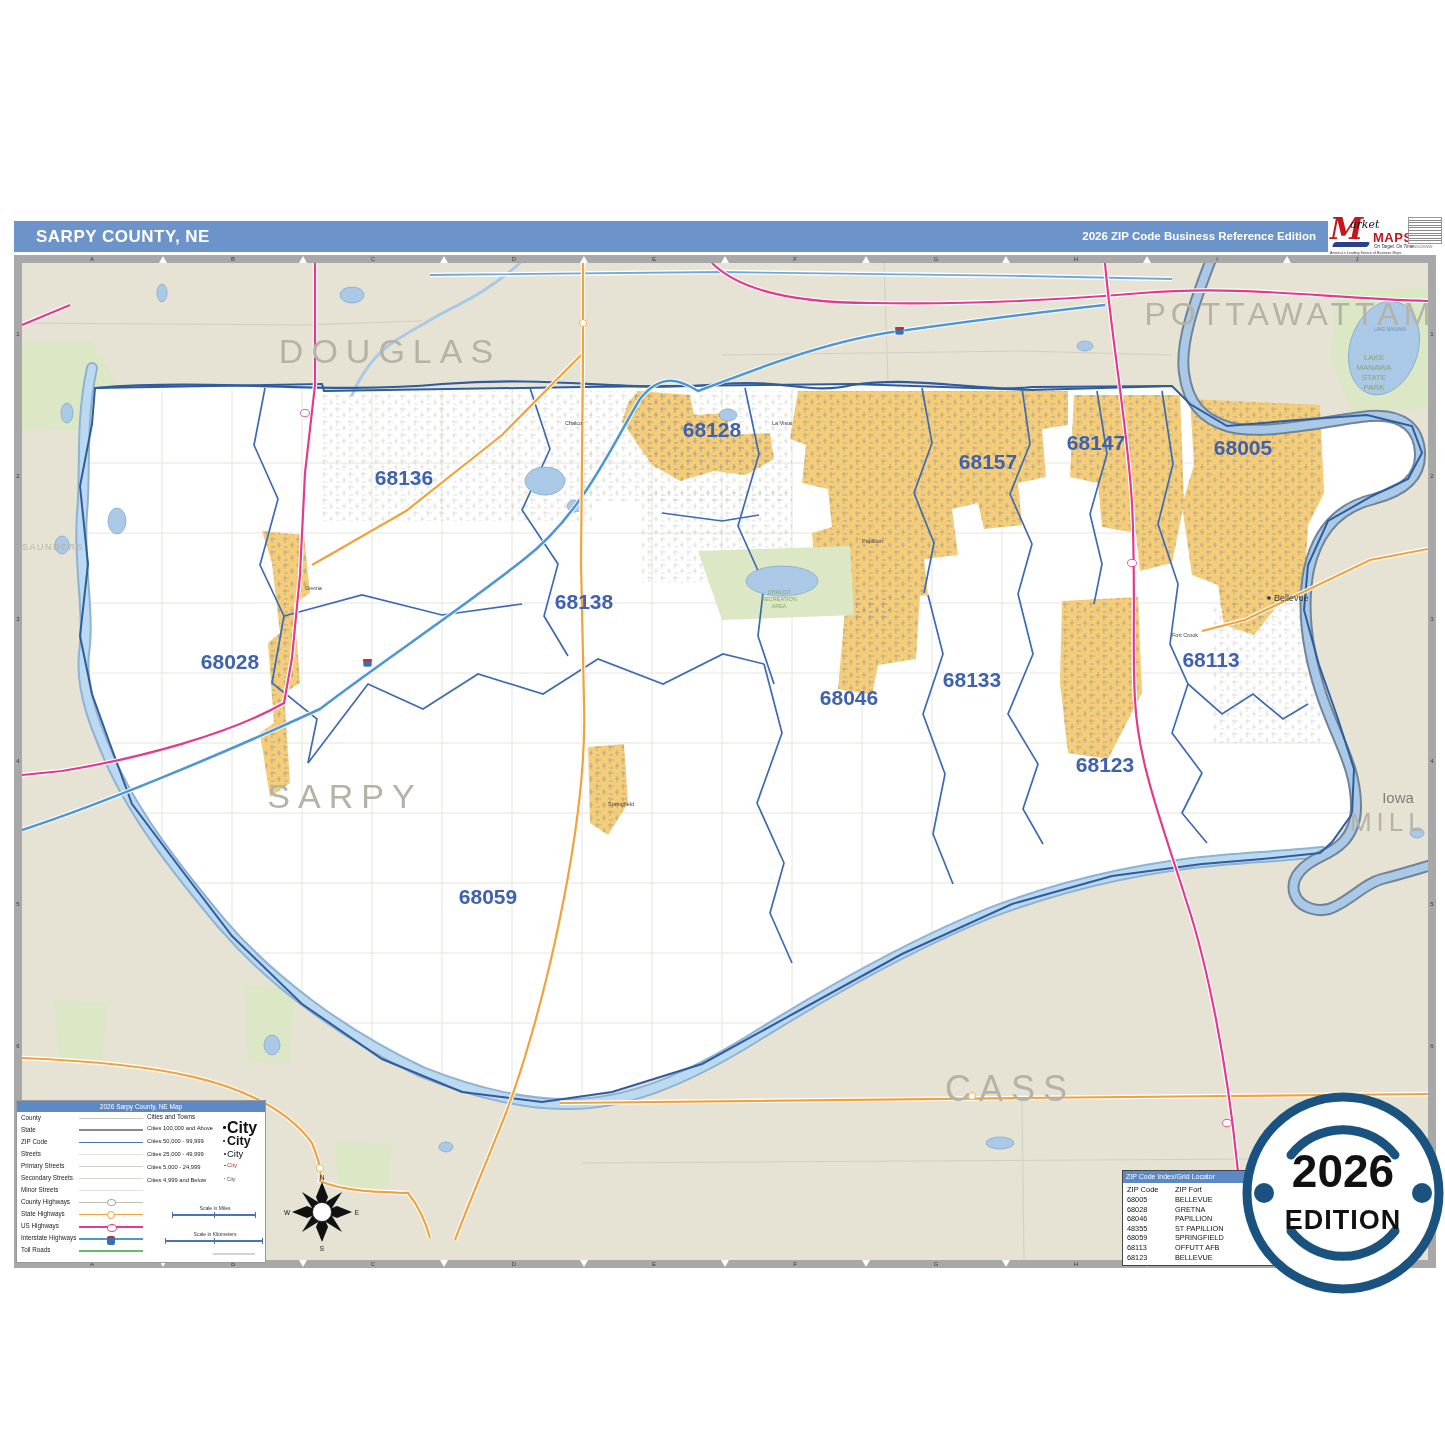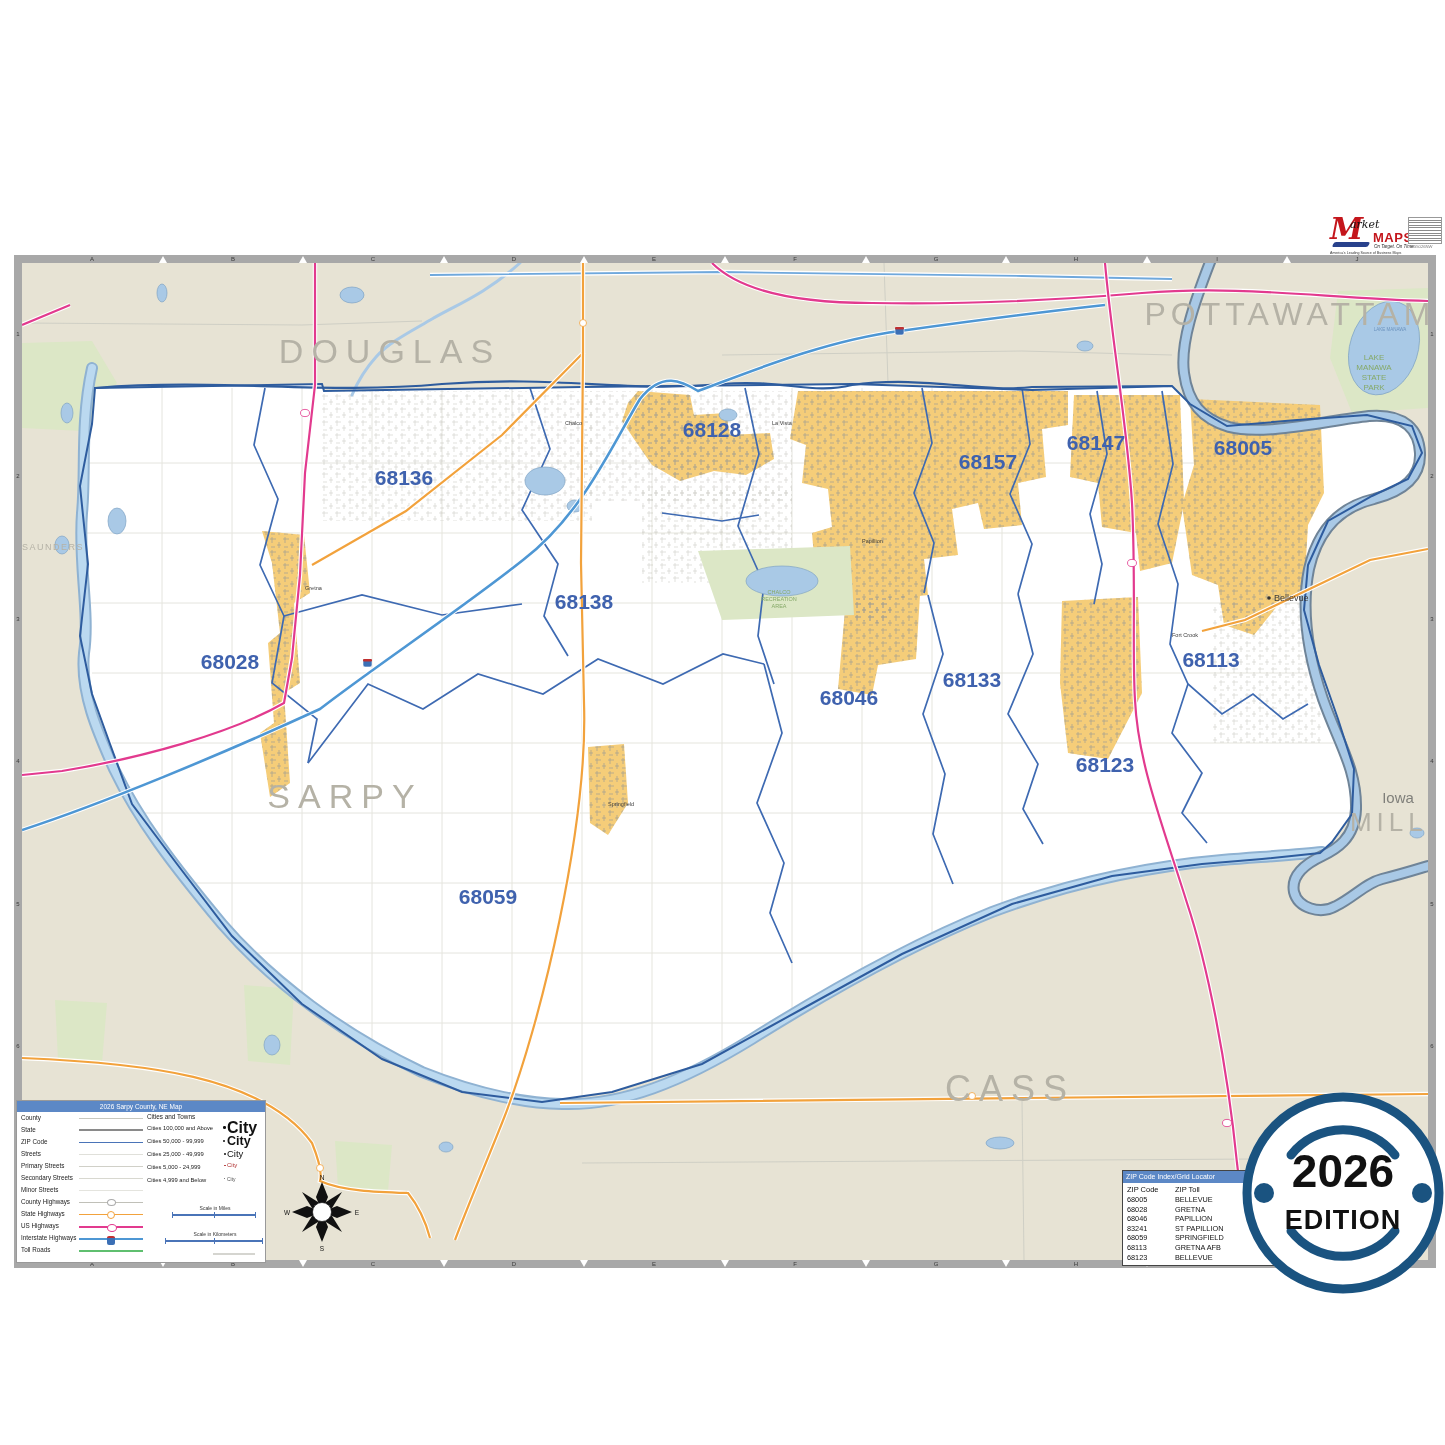--- a/index.html
+++ b/index.html
@@ -54,20 +54,24 @@
   .zc{position:absolute;font-size:7.3px;color:#111;white-space:nowrap;}
   
   .badge{position:absolute;left:1238px;top:1088px;width:210px;height:210px;}
   .compass{position:absolute;left:282px;top:1172px;width:80px;height:80px;}
 </style>
 </head>
 <body>
 
 <div class="sheet">
 
+  <div class="titlebar">
+    <span class="title">SARPY COUNTY, NE</span>
+    <span class="edition">2026 ZIP Code Business Reference Edition</span>
+  </div>
 
   <div class="logo">
     <span class="m">M</span>
     <span class="arket">arket</span>
     <span class="maps">MAPS</span>
     <div class="swoosh"></div>
     <span class="tag">On Target. On Time.</span>
     <span class="subtag">America's Leading Source of Business Maps</span>
     <div class="contact"></div>
     <span class="code">W55026NW</span>
@@ -397,38 +401,38 @@
       <i class="stick" style="left:0;"></i>
         <i class="stick" style="left:49px;"></i>
         <i class="stick" style="left:97px;"></i>
     </div>
     <div class="abs" style="left:196px;top:152px;width:42px;height:2px;background:#D5D5D0;"></div>
   </div>
 
   <div class="ziptable">
     <div class="ztitle">ZIP Code Index/Grid Locator</div>
     <span class="zh" style="left:4px;">ZIP Code</span>
-    <span class="zh" style="left:52px;">ZIP Toll</span>
+    <span class="zh" style="left:52px;">ZIP Fort</span>
     <span class="zc" style="left:4px;top:24px;">68005</span>
       <span class="zc" style="left:52px;top:24px;">BELLEVUE</span>
       <span class="zc" style="left:148px;top:24px;"></span>
     <span class="zc" style="left:4px;top:33.6px;">68028</span>
       <span class="zc" style="left:52px;top:33.6px;">GRETNA</span>
       <span class="zc" style="left:148px;top:33.6px;"></span>
     <span class="zc" style="left:4px;top:43.2px;">68046</span>
       <span class="zc" style="left:52px;top:43.2px;">PAPILLION</span>
       <span class="zc" style="left:148px;top:43.2px;"></span>
-    <span class="zc" style="left:4px;top:52.8px;">83241</span>
+    <span class="zc" style="left:4px;top:52.8px;">48355</span>
       <span class="zc" style="left:52px;top:52.8px;">ST PAPILLION</span>
       <span class="zc" style="left:148px;top:52.8px;">I3</span>
     <span class="zc" style="left:4px;top:62.4px;">68059</span>
       <span class="zc" style="left:52px;top:62.4px;">SPRINGFIELD</span>
       <span class="zc" style="left:148px;top:62.4px;">D5</span>
     <span class="zc" style="left:4px;top:72px;">68113</span>
-      <span class="zc" style="left:52px;top:72px;">GRETNA AFB</span>
+      <span class="zc" style="left:52px;top:72px;">OFFUTT AFB</span>
       <span class="zc" style="left:148px;top:72px;">I3</span>
     <span class="zc" style="left:4px;top:81.6px;">68123</span>
       <span class="zc" style="left:52px;top:81.6px;">BELLEVUE</span>
       <span class="zc" style="left:148px;top:81.6px;">I3</span>
   </div>
 
   <svg class="badge" viewBox="0 0 210 210">
     <circle cx="105" cy="105" r="96" fill="#FFFFFF" stroke="#1A5380" stroke-width="9"></circle>
     <path d="M53,67 A66,66 0 0 1 157,67" fill="none" stroke="#1A5380" stroke-width="9" stroke-linecap="round"></path>
     <path d="M53,143 A66,66 0 0 0 157,143" fill="none" stroke="#1A5380" stroke-width="9" stroke-linecap="round"></path>

